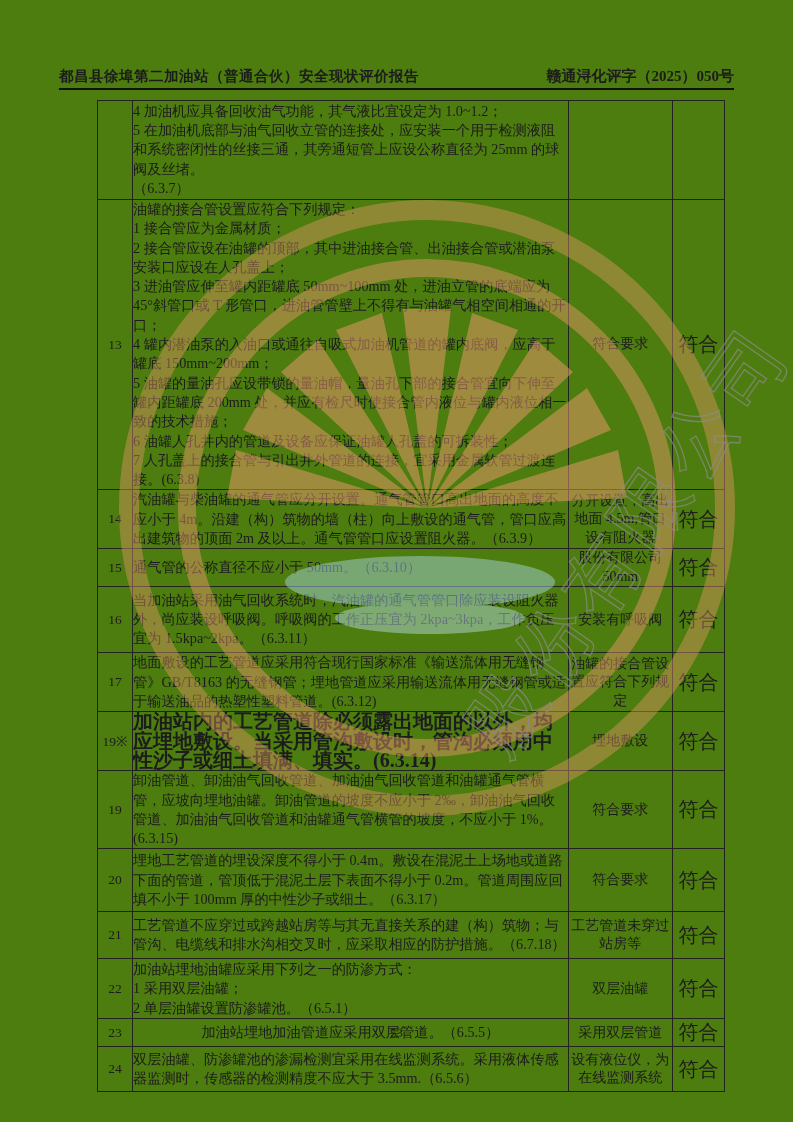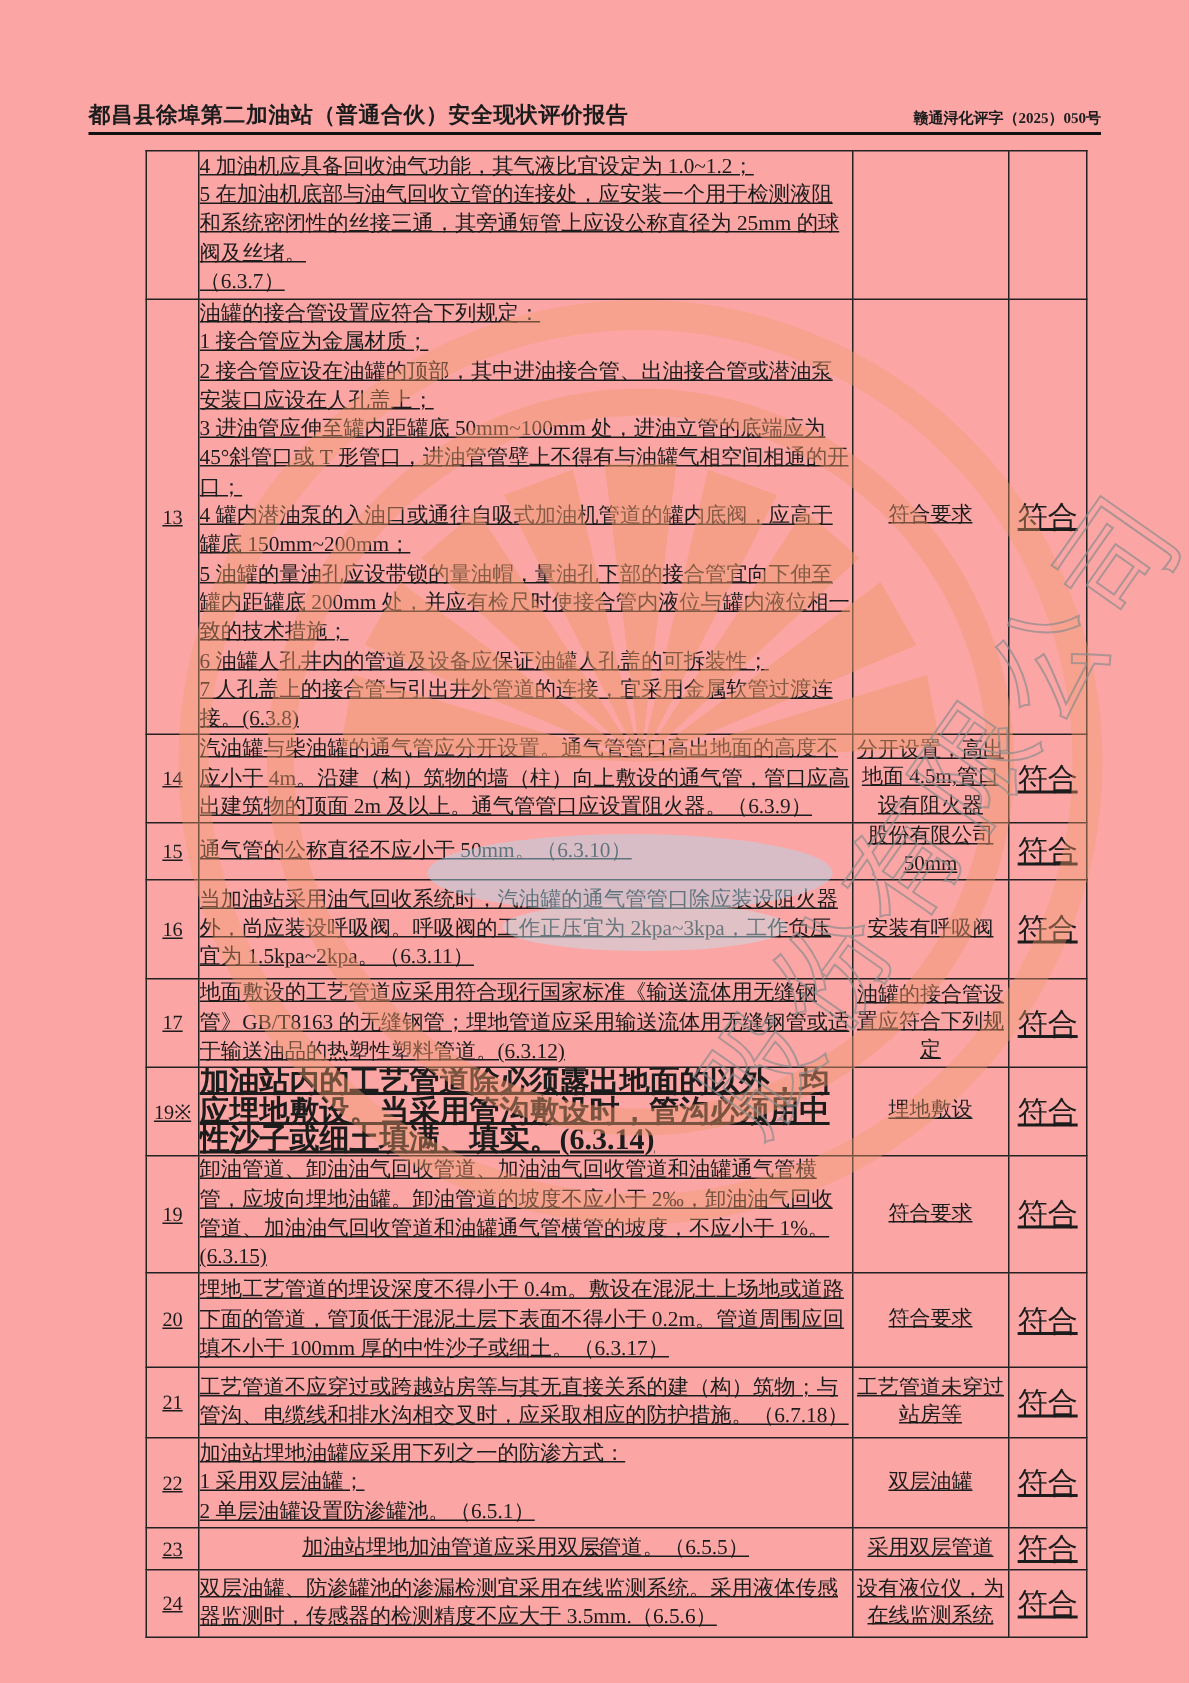--- a/index.html
+++ b/index.html
@@ -1,45 +1,44 @@
 <!DOCTYPE html>
 <html><head>
 <meta charset="utf-8">
 <style>
   html,body{margin:0;padding:0;background:#e8e8e8;}
   .page{
     position:relative;
     width:793px;height:1122px;
     margin:0 auto;
-    background:#fca5a5;
+    background:#4d7c0f;
     font-family:"Liberation Serif","DejaVu Serif",serif;
     color:#1c1c1c;
     overflow:hidden;
   }
   
   .hdr{
     position:absolute;left:59px;top:56px;width:675px;height:30px;
     display:flex;justify-content:space-between;align-items:flex-end;
   }
   .hdr .t-left{font-size:14.5px;font-weight:bold;letter-spacing:.5px;}
-  .hdr .t-right{font-size:10px;font-weight:bold;text-align:right;}
+  .hdr .t-right{font-size:15px;font-weight:bold;text-align:right;}
   .hdr-rule{position:absolute;left:59px;top:88px;width:675px;height:0;border-top:2px solid #111;}
 
   
   table.main{
     position:absolute;left:97px;top:100px;
     border-collapse:collapse;table-layout:fixed;
     width:628px;
   }
   table.main td{
     border:1.5px solid #222;
     padding:0;
     overflow:hidden;
     vertical-align:middle;
-    text-decoration:underline;
   }
   td.cell-no{
     width:35px;text-align:center;font-size:13.5px;padding:0 1px;
   }
   td.cell-text{
     width:435px;
     font-size:14.2px;line-height:19.3px;
     padding:1px 3px 1px 4px;
     white-space:pre-line;
     vertical-align:middle;

